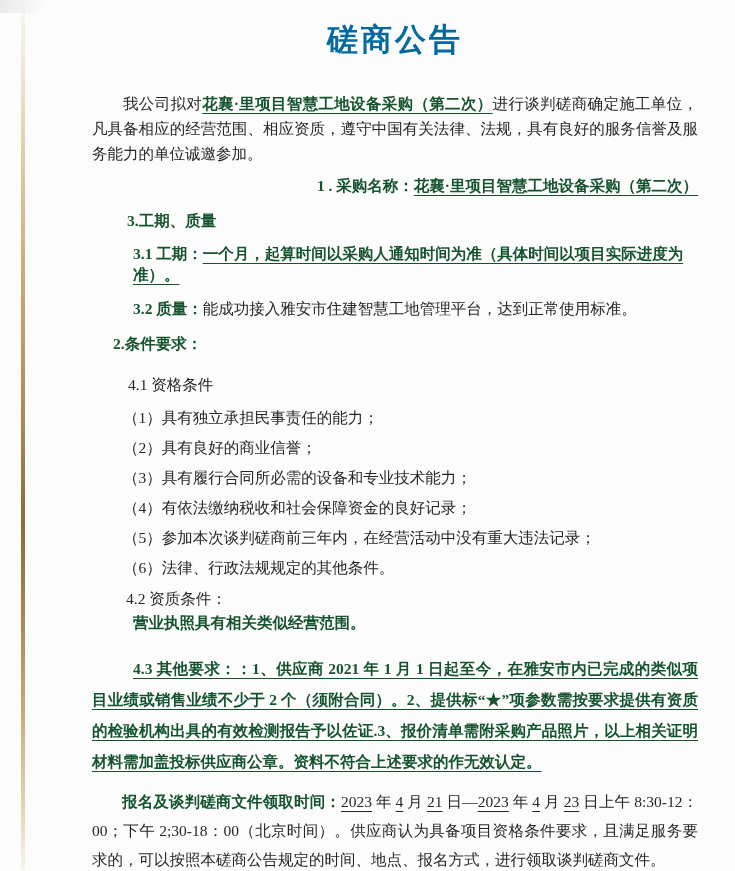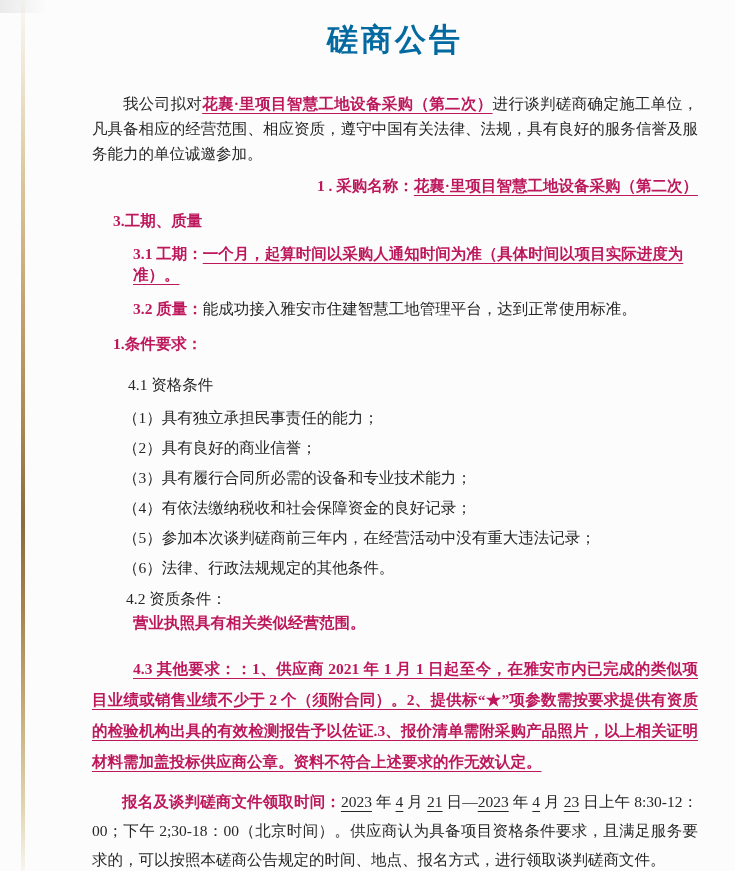--- a/index.html
+++ b/index.html
@@ -31,26 +31,26 @@
   .scan-corner{
     position:absolute;left:0;top:0;width:46px;height:13px;
     background:linear-gradient(to right, rgba(200,200,200,0.35), rgba(200,200,200,0.0));
   }
   .content{position:absolute;left:92px;top:0;width:606px;}
   .title{
     margin:19px 0 0 0;text-align:center;
     font-size:31px;font-weight:bold;color:#0369a1;letter-spacing:3px;
   }
   p{margin:0;font-size:15.5px;color:#262626;}
-  .b{font-weight:bold;color:#be185d;}
+  .b{font-weight:bold;color:#14532d;}
   .u{text-decoration:underline;text-underline-offset:4px;text-decoration-thickness:1px;}
   .intro{margin-top:30px;line-height:25px;text-indent:31px;text-align:justify;}
   .items{margin:8px 0 0 26px;}
   .items p{line-height:23px;text-align:right;}
-  .h3{margin:14px 0 0 21px;}
+  .h3{margin:14px 0 0 35px;}
   .sub31{margin:12px 0 0 41px;}
   .sub32{margin:13px 0 14px 41px;}
   .h4{margin:13px 0 0 21px;}
   .h41{margin:20px 0 0 36px;}
   .qual{margin:13px 0 0 31px;line-height:17px;}
   .h42{margin:13px 0 0 34px;}
   .credval{margin:3px 0 0 41px;}
   .other{margin:19px 0 0 0;line-height:31px;text-indent:41px;text-align:justify;}
   .registration{margin:10px 0 0 0;line-height:29px;text-indent:30px;text-align:justify;}
   .pre{white-space:pre;}
@@ -71,21 +71,21 @@
     <div class="items">
       <p><span class="b">1 . 采购名称：</span><span class="b u">花襄·里项目智慧工地设备采购（第二次）</span></p>
     </div>
 
     <p class="h3 b">3.工期、质量</p>
 
     <p class="sub31"><span class="b">3.1 工期：</span><span class="b u">一个月，起算时间以采购人通知时间为准（具体时间以项目实际进度为准）。</span></p>
 
     <p class="sub32"><span class="b">3.2 质量：</span><span>能成功接入雅安市住建智慧工地管理平台，达到正常使用标准。</span></p>
 
-    <p class="h4 b">1.条件要求：</p>
+    <p class="h4 b">2.条件要求：</p>
 
     <p class="h41">4.1 资格条件</p>
 
     <p class="qual">（1）具有独立承担民事责任的能力；</p>
     <p class="qual">（2）具有良好的商业信誉；</p>
     <p class="qual">（3）具有履行合同所必需的设备和专业技术能力；</p>
     <p class="qual">（4）有依法缴纳税收和社会保障资金的良好记录；</p>
     <p class="qual">（5）参加本次谈判磋商前三年内，在经营活动中没有重大违法记录；</p>
     <p class="qual">（6）法律、行政法规规定的其他条件。</p>
 

